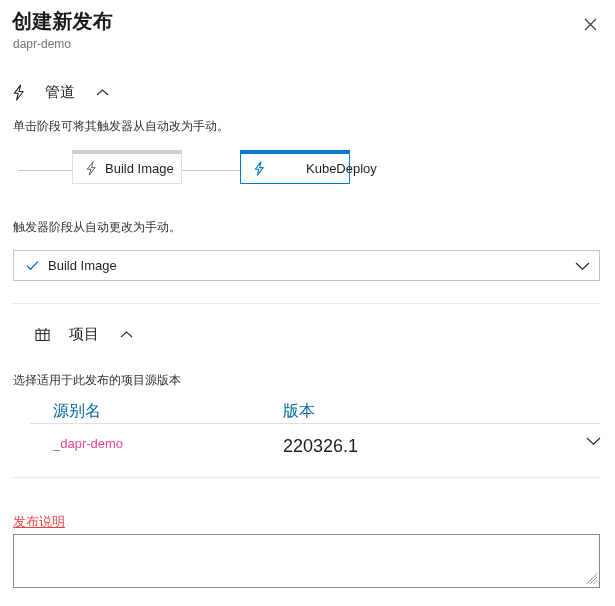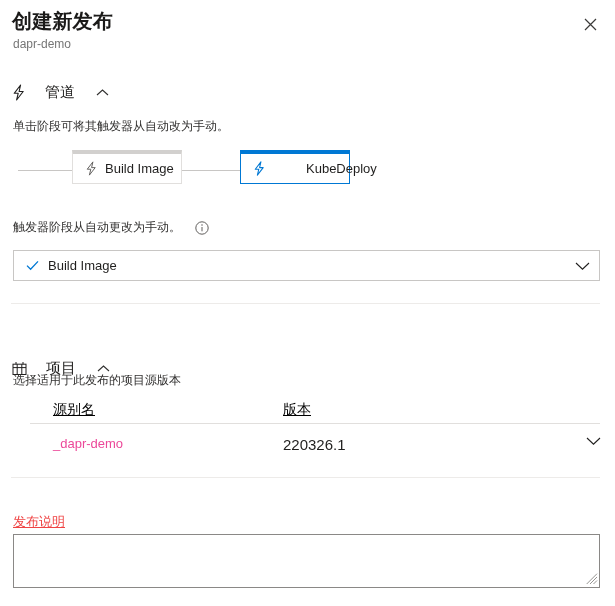--- a/index.html
+++ b/index.html
@@ -42,21 +42,21 @@
   }
   .sec-head .sec-ico { display: flex; align-items: center; color: #201f1e; }
   .sec-head .sec-chev { display: flex; align-items: center; color: #323130; margin-left: 2px; }
   .sec-desc {
     position: absolute; left: 13px;
     font-size: 12px; color: #323130; line-height: 17px; margin-top: 12px;
   }
 
   #pipeline-head { top: 82px; }
   #pipeline-desc { top: 106px; }
-  #artifacts-head { top: 358px; }
+  #artifacts-head { top: 324px; margin-left: 23px; }
   #artifacts-desc { top: 360px; }
 
   
   .stages { position: absolute; left: 0; top: 150px; width: 615px; height: 42px; }
   .conn {
     position: absolute; top: 20px; height: 1px; background: #c8c6c4;
   }
   .conn-a { left: 18px; width: 55px; }
   .conn-b { left: 181px; width: 60px; }
 
@@ -82,21 +82,21 @@
     left: 240px; width: 110px;
     border: 1px solid #0078d4;
     border-top: 4px solid #0078d4;
     gap: 40px;
   }
   .stage-selected .st-ico { color: #0078d4; }
 
   
   .trigger-row {
     position: absolute; left: 13px; top: 219px;
-    display: flex; align-items: center; gap: 14px;
+    display: flex; align-items: center; gap: 14px; flex-direction: column;
   }
   .trigger-label { font-size: 12px; color: #323130; line-height: 17px; }
   .info-icon { display: flex; align-items: center; color: #605e5c; cursor: pointer; }
 
   
   .dropdown {
     position: absolute; left: 13px; top: 250px;
     width: 587px; height: 31px;
     border: 1px solid #c8c6c4; background: #fff;
     display: flex; align-items: center;
@@ -116,22 +116,22 @@
 
   
   .table { position: absolute; left: 0; top: 396px; width: 615px; }
   .t-row { position: relative; height: 27px; }
   .t-head { font-size: 12px; color: #323130; }
   .t-body { height: 40px; cursor: pointer; }
   .t-underline {
     position: absolute; left: 30px; top: 27px; width: 570px; height: 1px; background: #e1dfdd;
   }
   .c-alias { position: absolute; left: 53px; font-size: 13px; color: #ec4899; }
-  .c-ver   { position: absolute; left: 283px; font-size: 15px; color: #201f1e; }
-  .t-head .c-alias, .t-head .c-ver { top: 5px; font-size: 14px; color: #000000; text-decoration: underline; }
+  .c-ver   { position: absolute; left: 283px; font-size: 18px; color: #201f1e; }
+  .t-head .c-alias, .t-head .c-ver { top: 5px; font-size: 16px; color: #0369a1; }
   .t-body .c-alias, .t-body .c-ver { top: 13px; }
   .t-body .row-chev {
     position: absolute; right: 14px; top: 13px;
     display: flex; align-items: center; color: #201f1e;
   }
 
   
   .notes-label {
     position: absolute; left: 13px; top: 513px;
     font-size: 13px; color: #ef4444; line-height: 18px; text-decoration: underline;

